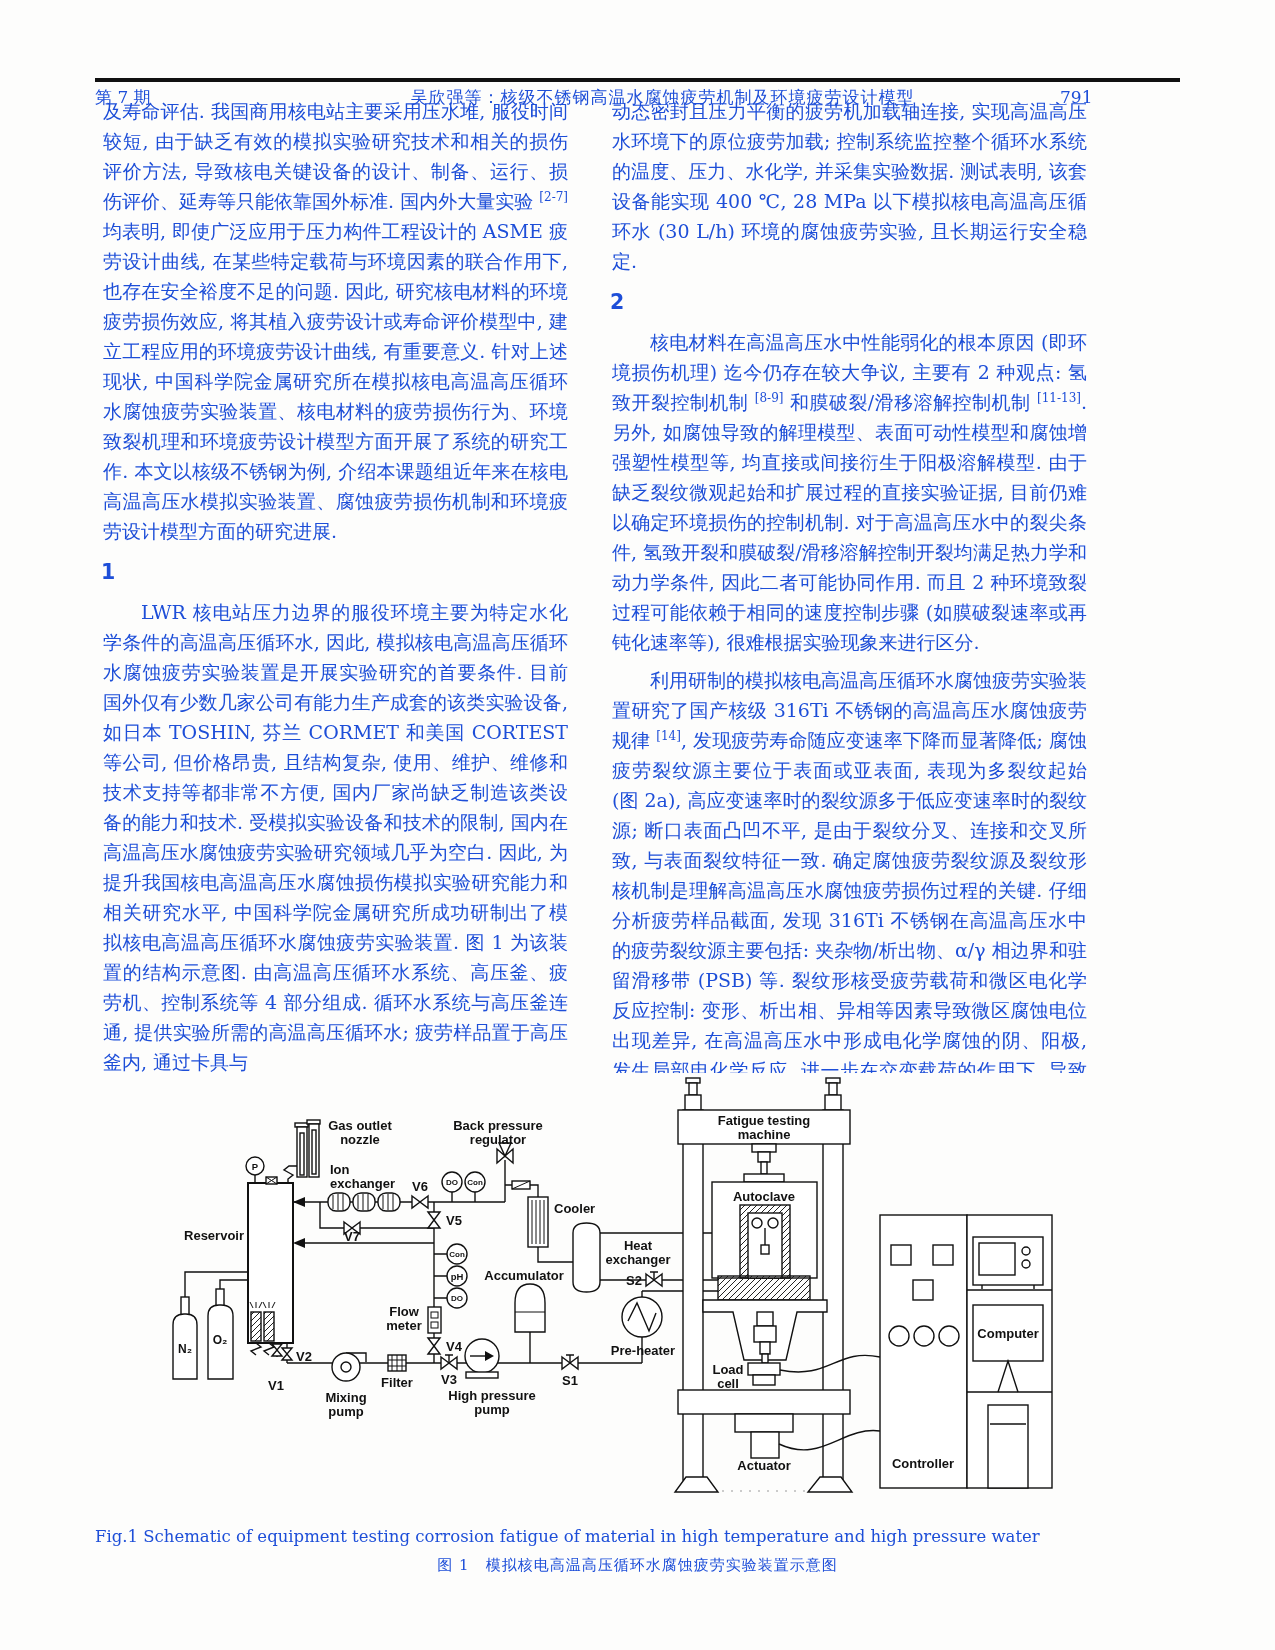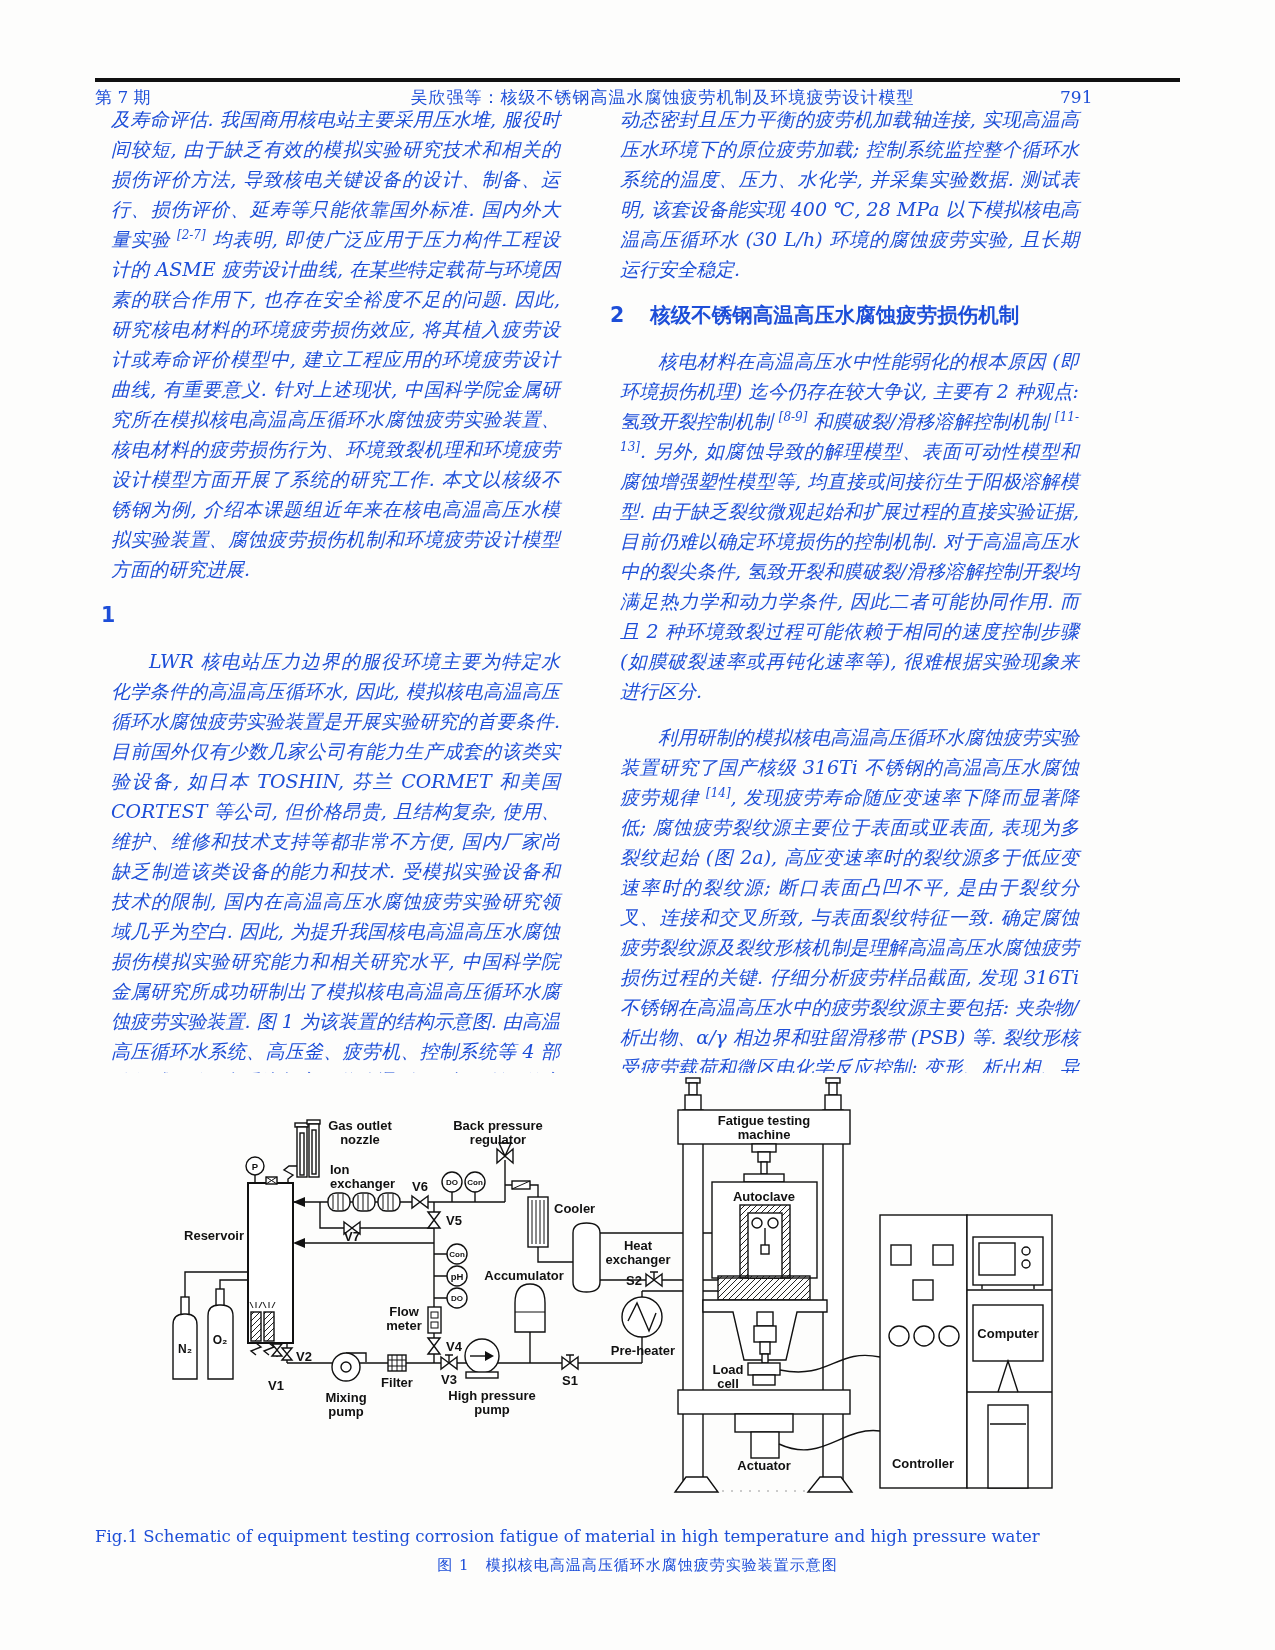--- a/index.html
+++ b/index.html
@@ -9,21 +9,21 @@
   .hdr{position:absolute;left:95px;top:46px;width:1085px;display:flex;align-items:baseline;font-size:17px;}
   .hdr .issue{width:170px;}
   .hdr .ht{flex:1;text-align:center;letter-spacing:1px;margin-top:40px;}
   .hdr .pg{width:120px;}
   .hdr-rule{position:absolute;left:95px;top:78px;width:1085px;height:4px;background:#111;}
   
   .cols{position:absolute;left:95px;top:88px;width:1000px;display:flex;max-height:985px;overflow:hidden;}
   .col{font-size:19px;line-height:30px;text-align:justify;}
   .col.left{width:481px;margin-right:28px;}
   .col.right{width:491px;}
-  .col p{margin:16px;text-indent:2em;font-style:italic;}
+  .col p{margin:8px;text-indent:2em;}
   .col p.cont{text-indent:0;}
   sup{font-size:12px;line-height:0;}
   h3.sec{font-family:"DejaVu Sans","Liberation Sans",sans-serif;font-size:20.5px;
          font-weight:bold;margin:11px 0 10px 0;display:flex;text-indent:0;}
   h3.sec .num{margin:0 26px 0 6px;}
   
   .fig{position:absolute;left:95px;top:1075px;}
   .cap-cn{position:absolute;left:95px;top:1556px;width:1085px;text-align:center;font-size:15px;letter-spacing:1px;}
   .cap-en{position:absolute;left:95px;top:1527px;width:1085px;text-align:left;font-size:16.5px;}
   svg text{font-family:"Liberation Sans","DejaVu Sans",sans-serif;font-weight:bold;font-size:13px;fill:#111;}
@@ -48,21 +48,20 @@
       <p class="cont">及寿命评估. 我国商用核电站主要采用压水堆, 服役时间较短, 由于缺乏有效的模拟实验研究技术和相关的损伤评价方法, 导致核电关键设备的设计、制备、运行、损伤评价、延寿等只能依靠国外标准. 国内外大量实验 <sup>[2-7]</sup> 均表明, 即使广泛应用于压力构件工程设计的 ASME 疲劳设计曲线, 在某些特定载荷与环境因素的联合作用下, 也存在安全裕度不足的问题. 因此, 研究核电材料的环境疲劳损伤效应, 将其植入疲劳设计或寿命评价模型中, 建立工程应用的环境疲劳设计曲线, 有重要意义. 针对上述现状, 中国科学院金属研究所在模拟核电高温高压循环水腐蚀疲劳实验装置、核电材料的疲劳损伤行为、环境致裂机理和环境疲劳设计模型方面开展了系统的研究工作. 本文以核级不锈钢为例, 介绍本课题组近年来在核电高温高压水模拟实验装置、腐蚀疲劳损伤机制和环境疲劳设计模型方面的研究进展.</p>
       <h3 class="sec">
         <span class="num">1</span>
       </h3>
       <p>LWR 核电站压力边界的服役环境主要为特定水化学条件的高温高压循环水, 因此, 模拟核电高温高压循环水腐蚀疲劳实验装置是开展实验研究的首要条件. 目前国外仅有少数几家公司有能力生产成套的该类实验设备, 如日本 TOSHIN, 芬兰 CORMET 和美国 CORTEST 等公司, 但价格昂贵, 且结构复杂, 使用、维护、维修和技术支持等都非常不方便, 国内厂家尚缺乏制造该类设备的能力和技术. 受模拟实验设备和技术的限制, 国内在高温高压水腐蚀疲劳实验研究领域几乎为空白. 因此, 为提升我国核电高温高压水腐蚀损伤模拟实验研究能力和相关研究水平, 中国科学院金属研究所成功研制出了模拟核电高温高压循环水腐蚀疲劳实验装置. 图 1 为该装置的结构示意图. 由高温高压循环水系统、高压釜、疲劳机、控制系统等 4 部分组成. 循环水系统与高压釜连通, 提供实验所需的高温高压循环水; 疲劳样品置于高压釜内, 通过卡具与</p>
     </div>
     <div class="col right">
       <p class="cont">动态密封且压力平衡的疲劳机加载轴连接, 实现高温高压水环境下的原位疲劳加载; 控制系统监控整个循环水系统的温度、压力、水化学, 并采集实验数据. 测试表明, 该套设备能实现 400 ℃, 28 MPa 以下模拟核电高温高压循环水 (30 L/h) 环境的腐蚀疲劳实验, 且长期运行安全稳定.</p>
       <h3 class="sec">
         <span class="num">2</span>
-        <span>核级不锈钢高温高压水腐蚀疲劳损伤机制</span>
       </h3>
       <p>核电材料在高温高压水中性能弱化的根本原因 (即环境损伤机理) 迄今仍存在较大争议, 主要有 2 种观点: 氢致开裂控制机制 <sup>[8-9]</sup> 和膜破裂/滑移溶解控制机制 <sup>[11-13]</sup>. 另外, 如腐蚀导致的解理模型、表面可动性模型和腐蚀增强塑性模型等, 均直接或间接衍生于阳极溶解模型. 由于缺乏裂纹微观起始和扩展过程的直接实验证据, 目前仍难以确定环境损伤的控制机制. 对于高温高压水中的裂尖条件, 氢致开裂和膜破裂/滑移溶解控制开裂均满足热力学和动力学条件, 因此二者可能协同作用. 而且 2 种环境致裂过程可能依赖于相同的速度控制步骤 (如膜破裂速率或再钝化速率等), 很难根据实验现象来进行区分.</p>
       <p>利用研制的模拟核电高温高压循环水腐蚀疲劳实验装置研究了国产核级 316Ti 不锈钢的高温高压水腐蚀疲劳规律 <sup>[14]</sup>, 发现疲劳寿命随应变速率下降而显著降低; 腐蚀疲劳裂纹源主要位于表面或亚表面, 表现为多裂纹起始 (图 2a), 高应变速率时的裂纹源多于低应变速率时的裂纹源; 断口表面凸凹不平, 是由于裂纹分叉、连接和交叉所致, 与表面裂纹特征一致. 确定腐蚀疲劳裂纹源及裂纹形核机制是理解高温高压水腐蚀疲劳损伤过程的关键. 仔细分析疲劳样品截面, 发现 316Ti 不锈钢在高温高压水中的疲劳裂纹源主要包括: 夹杂物/析出物、α/γ 相边界和驻留滑移带 (PSB) 等. 裂纹形核受疲劳载荷和微区电化学反应控制: 变形、析出相、异相等因素导致微区腐蚀电位出现差异, 在高温高压水中形成电化学腐蚀的阴、阳极, 发生局部电化学反应, 进一步在交变载荷的作用下, 导致裂</p>
     </div>
   </div>
 
   <svg class="fig" width="1090" height="425" viewBox="95 1075 1090 425">
     <defs>
       <pattern id="hatch" width="6" height="6" patternUnits="userSpaceOnUse">
         <path d="M0,6 L6,0" stroke="#222" stroke-width="1"></path>

